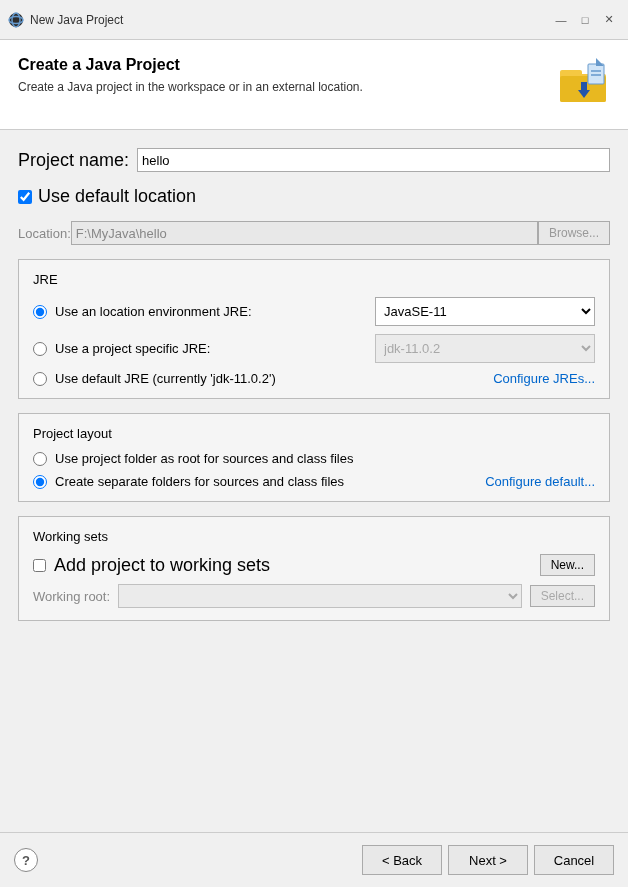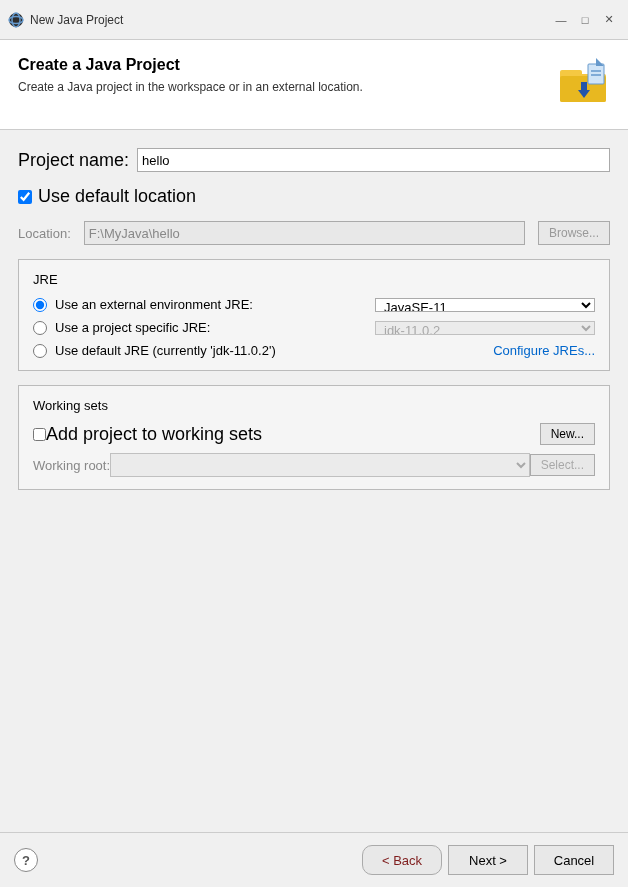--- a/index.html
+++ b/index.html
@@ -158,21 +158,21 @@
       width: 14px;
       height: 14px;
       flex-shrink: 0;
     }
     .radio-label {
       font-size: 13px;
     }
     .radio-select {
       margin-left: auto;
       width: 220px;
-      height: 14px;
+      height: 29px;
       border: 1px solid #aaa;
       background: #fff;
       font-size: 13px;
       padding: 0 4px;
     }
     .radio-select:disabled {
       background: #e8e8e8;
       color: #888;
     }
     .configure-link {
@@ -180,32 +180,33 @@
       color: #0066cc;
       text-decoration: none;
       font-size: 13px;
       cursor: pointer;
     }
 
     
     .location-row {
       display: flex;
       align-items: center;
-      gap: 13px;
+      gap: 0;
     }
     .location-label {
       font-size: 13px;
       color: #888;
       white-space: nowrap;
     }
 
     
     .working-sets-row {
       display: flex;
       align-items: center;
+      gap: 8px;
     }
     .working-sets-select {
       flex: 1;
       height: 24px;
       border: 1px solid #aaa;
       background: #e8e8e8;
       font-size: 13px;
       padding: 0 4px;
       color: #888;
     }
@@ -250,23 +251,22 @@
     .footer-btn {
       height: 30px;
       padding: 0 14px;
       border: 1px solid #aaa;
       background: #e8e8e8;
       font-size: 13px;
       cursor: pointer;
       min-width: 80px;
     }
     .footer-btn:disabled {
-      color: #7f1d1d;
+      color: #000000;
       cursor: default;
-      border-radius: 10px;
     }
     .footer-btn.primary {
       border: 2px solid #3a7abf;
       background: #e8e8e8;
     }
 
     
     .folder-svg {
       width: 52px;
       height: 52px;
@@ -331,21 +331,21 @@
     <span class="location-label">Location:</span>
     <input class="form-input" type="text" disabled="" value="F:\MyJava\hello" style="">
     <button class="browse-btn" disabled="">Browse...</button>
   </div>
 
   <div class="section-box">
     <div class="section-title">JRE</div>
 
     <div class="radio-row">
       <input type="radio" name="jre" id="jreEnv" checked="" style="">
-      <label for="jreEnv" class="radio-label">Use an external environment JRE:</label>
+      <label for="jreEnv" class="radio-label">Use an location environment JRE:</label>
       <select class="radio-select">
         <option>JavaSE-11</option>
         <option>JavaSE-8</option>
         <option>JavaSE-14</option>
       </select>
     </div>
 
     <div class="radio-row">
       <input type="radio" name="jre" id="jreSpecific" style="">
       <label for="jreSpecific" class="radio-label">Use a project specific JRE:</label>
@@ -354,20 +354,34 @@
       </select>
     </div>
 
     <div class="radio-row">
       <input type="radio" name="jre" id="jreDefault" style="">
       <label for="jreDefault" class="radio-label">Use default JRE (currently 'jdk-11.0.2')</label>
       <a class="configure-link">Configure JREs...</a>
     </div>
   </div>
 
+  <div class="section-box">
+    <div class="section-title">Project layout</div>
+
+    <div class="radio-row">
+      <input type="radio" name="layout" id="layoutRoot" style="">
+      <label for="layoutRoot" class="radio-label">Use project folder as root for sources and class files</label>
+    </div>
+
+    <div class="radio-row">
+      <input type="radio" name="layout" id="layoutSeparate" checked="" style="">
+      <label for="layoutSeparate" class="radio-label">Create separate folders for sources and class files</label>
+      <a class="configure-link">Configure default...</a>
+    </div>
+  </div>
 
   <div class="section-box">
     <div class="section-title">Working sets</div>
 
     <div class="working-sets-row" style="margin-bottom:8px;">
       <input type="checkbox" id="addToWorkingSets" style="">
       <label for="addToWorkingSets" class="form-label">Add project to working sets</label>
       <div style="flex:1;"></div>
       <button class="side-btn">New...</button>
     </div>

